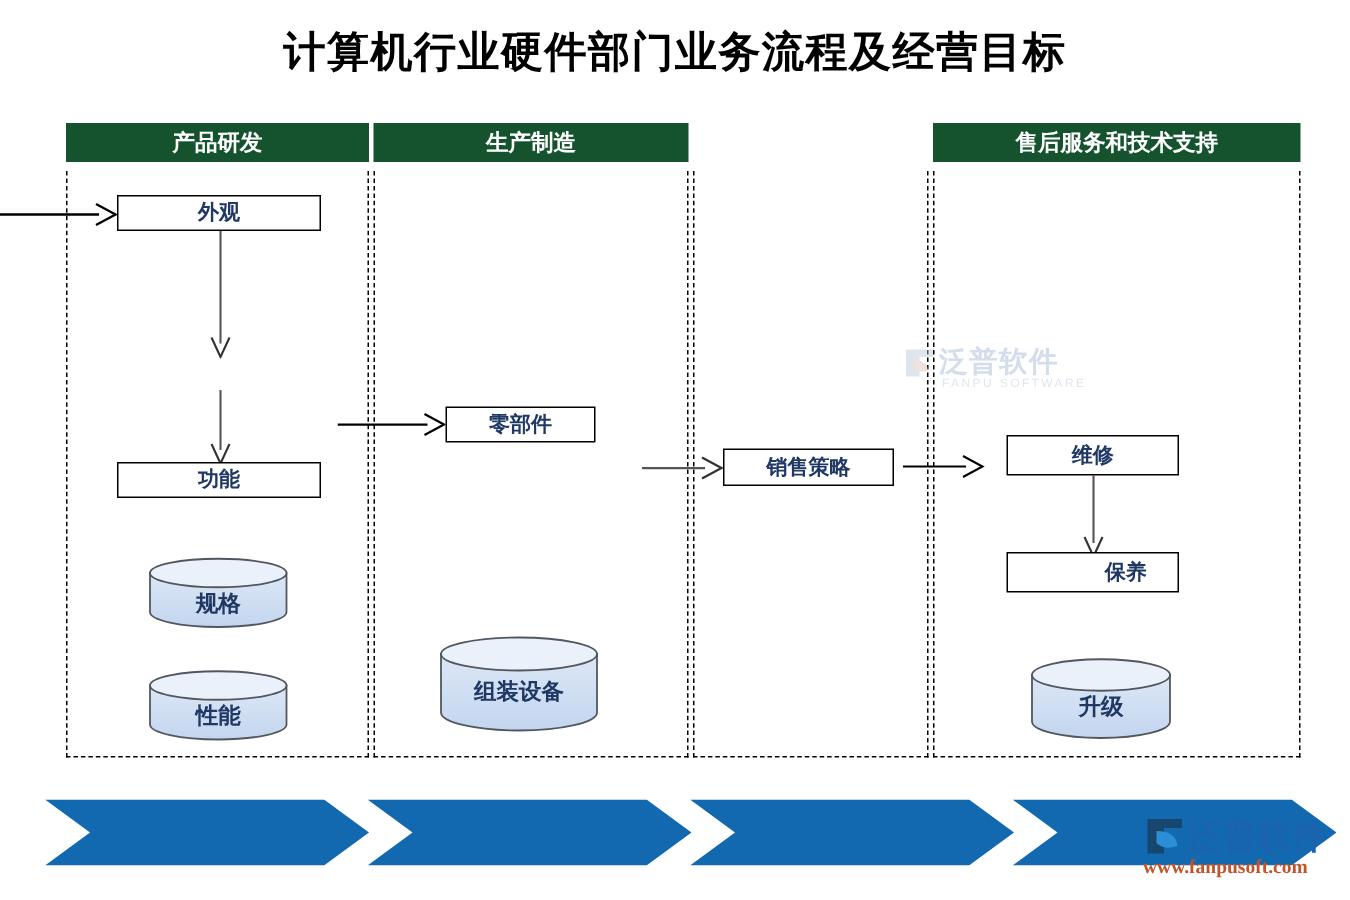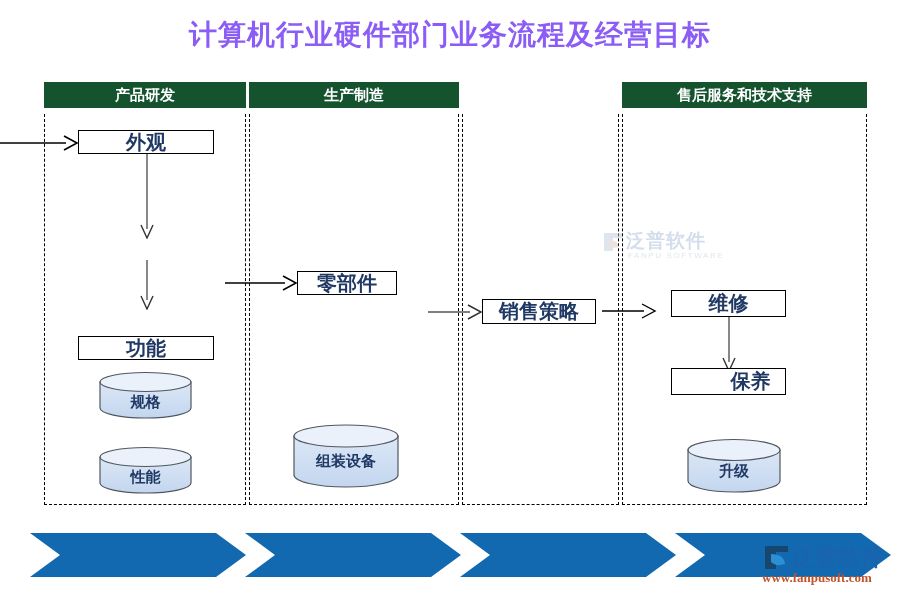--- a/index.html
+++ b/index.html
@@ -20,21 +20,21 @@
 
   
   #page-title {
     position: absolute;
     left: 0;
     top: 16px;
     width: 900px;
     text-align: center;
     font-size: 28px;
     font-weight: bold;
-    color: #8b5cf6;
+    color: #000000;
     letter-spacing: 1px;
     font-family: "Liberation Serif", "DejaVu Serif", serif;
   }
 
   
   .phase-header {
     position: absolute;
     top: 82px;
     height: 26px;
     background: #14532d;
@@ -59,21 +59,21 @@
     border-bottom: 1px dashed #000;
     box-sizing: border-box;
   }
 
   
   .node-box {
     position: absolute;
     border: 1px solid #000000;
     background: #ffffff;
     color: #1F3864;
-    font-size: 20px;
+    font-size: 14px;
     font-weight: bold;
     display: flex;
     align-items: center;
     justify-content: center;
     box-sizing: border-box;
     font-family: "Liberation Serif", "DejaVu Serif", serif;
   }
 
   
   .cyl {
@@ -210,21 +210,21 @@
     <line x1="0" y1="11" x2="42" y2="11" stroke="#000000" stroke-width="1.4"></line>
     <path d="M 40 4 L 53 11 L 40 18" fill="none" stroke="#000000" stroke-width="1.4"></path>
   </svg>
 
   <svg class="conn" style="left:718px; top:316px; width:22px; height:56px;">
     <line x1="11" y1="0" x2="11" y2="46" stroke="#555555" stroke-width="1.4"></line>
     <path d="M 5 42 L 11 55 L 17 42" fill="none" stroke="#333333" stroke-width="1.4"></path>
   </svg>
 
   <div class="node-box" style="left:78px;  top:130px; width:136px; height:24px;">外观</div>
-  <div class="node-box" style="left:78px;  top:308px; width:136px; height:24px;margin-top:28px;">功能</div>
+  <div class="node-box" style="left:78px;  top:308px; width:136px; height:24px;">功能</div>
 
   <div class="node-box" style="left:297px; top:271px; width:100px; height:24px;">零部件</div>
 
   <div class="node-box" style="left:482px; top:299px; width:114px; height:25px;">销售策略</div>
 
   <div class="node-box" style="left:671px; top:290px; width:115px; height:27px;">维修</div>
   <div class="node-box" style="left:671px; top:368px; width:115px; height:27px;padding-left:44px;">保养</div>
 
   <div class="cyl" style="left:98px; top:371px; width:95px; height:48px;">
     <svg width="95" height="48">

